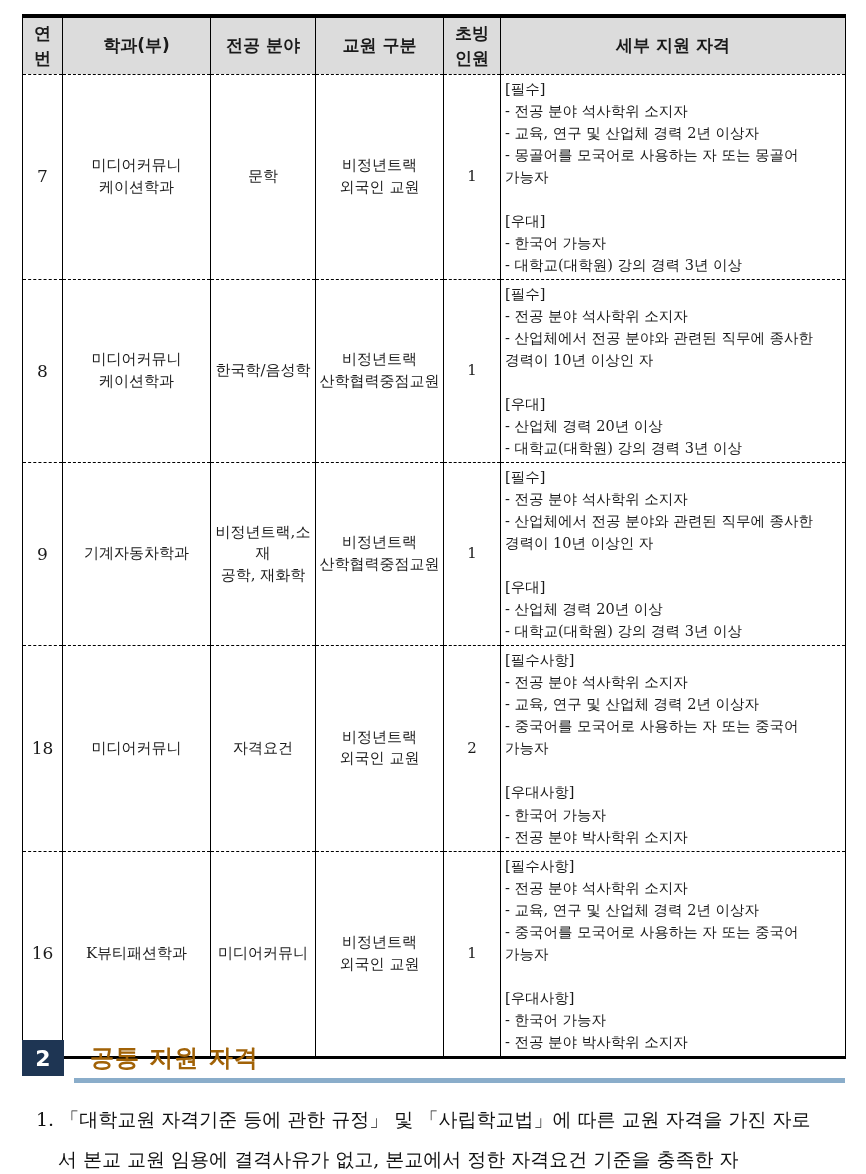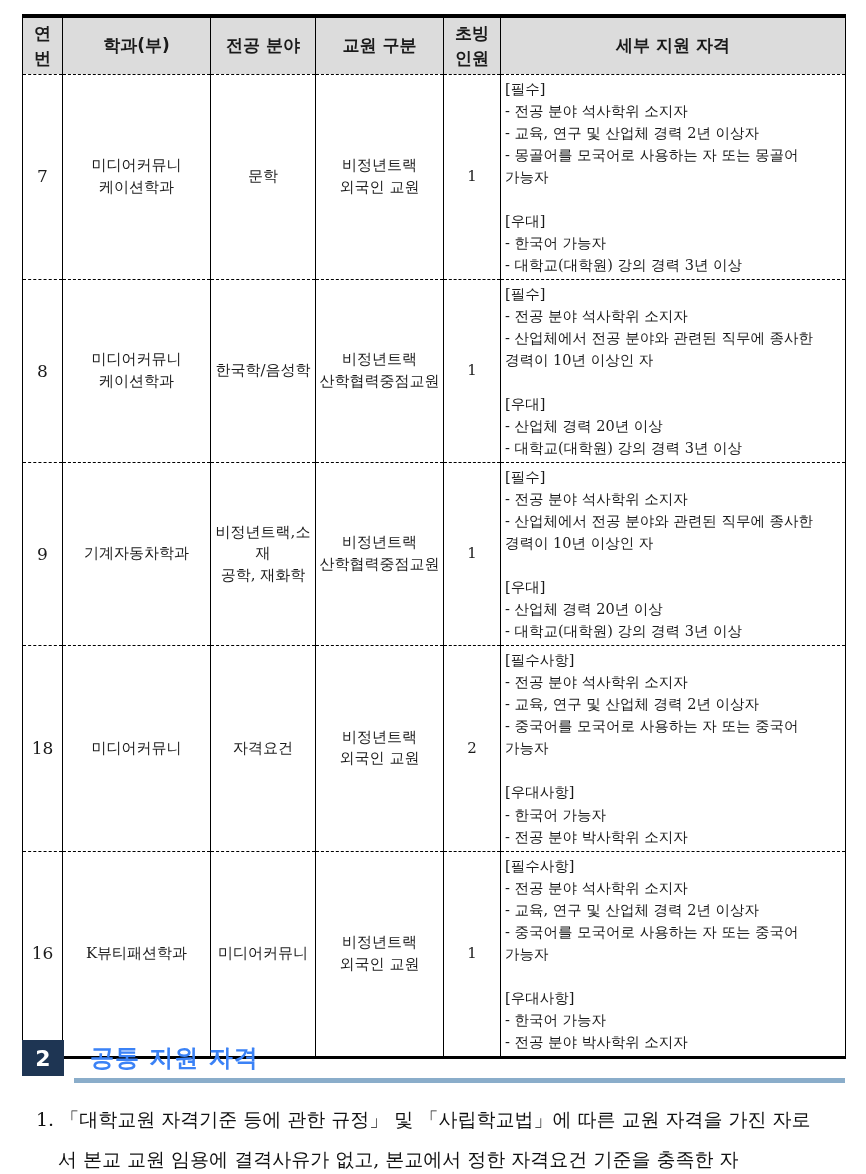--- a/index.html
+++ b/index.html
@@ -81,21 +81,21 @@
     display: flex;
     align-items: center;
     justify-content: center;
   }
   .section-title {
     position: absolute;
     left: 68px; top: 2px;
     font-family: "DejaVu Sans", "Liberation Sans", sans-serif;
     font-weight: bold;
     font-size: 24px;
-    color: #3b82f6;
+    color: #a16207;
     letter-spacing: 1px;
   }
   .section-rule {
     position: absolute;
     left: 52px; top: 38px;
     width: 771px;
     height: 5px;
     background: #8aadca;
   }
 

